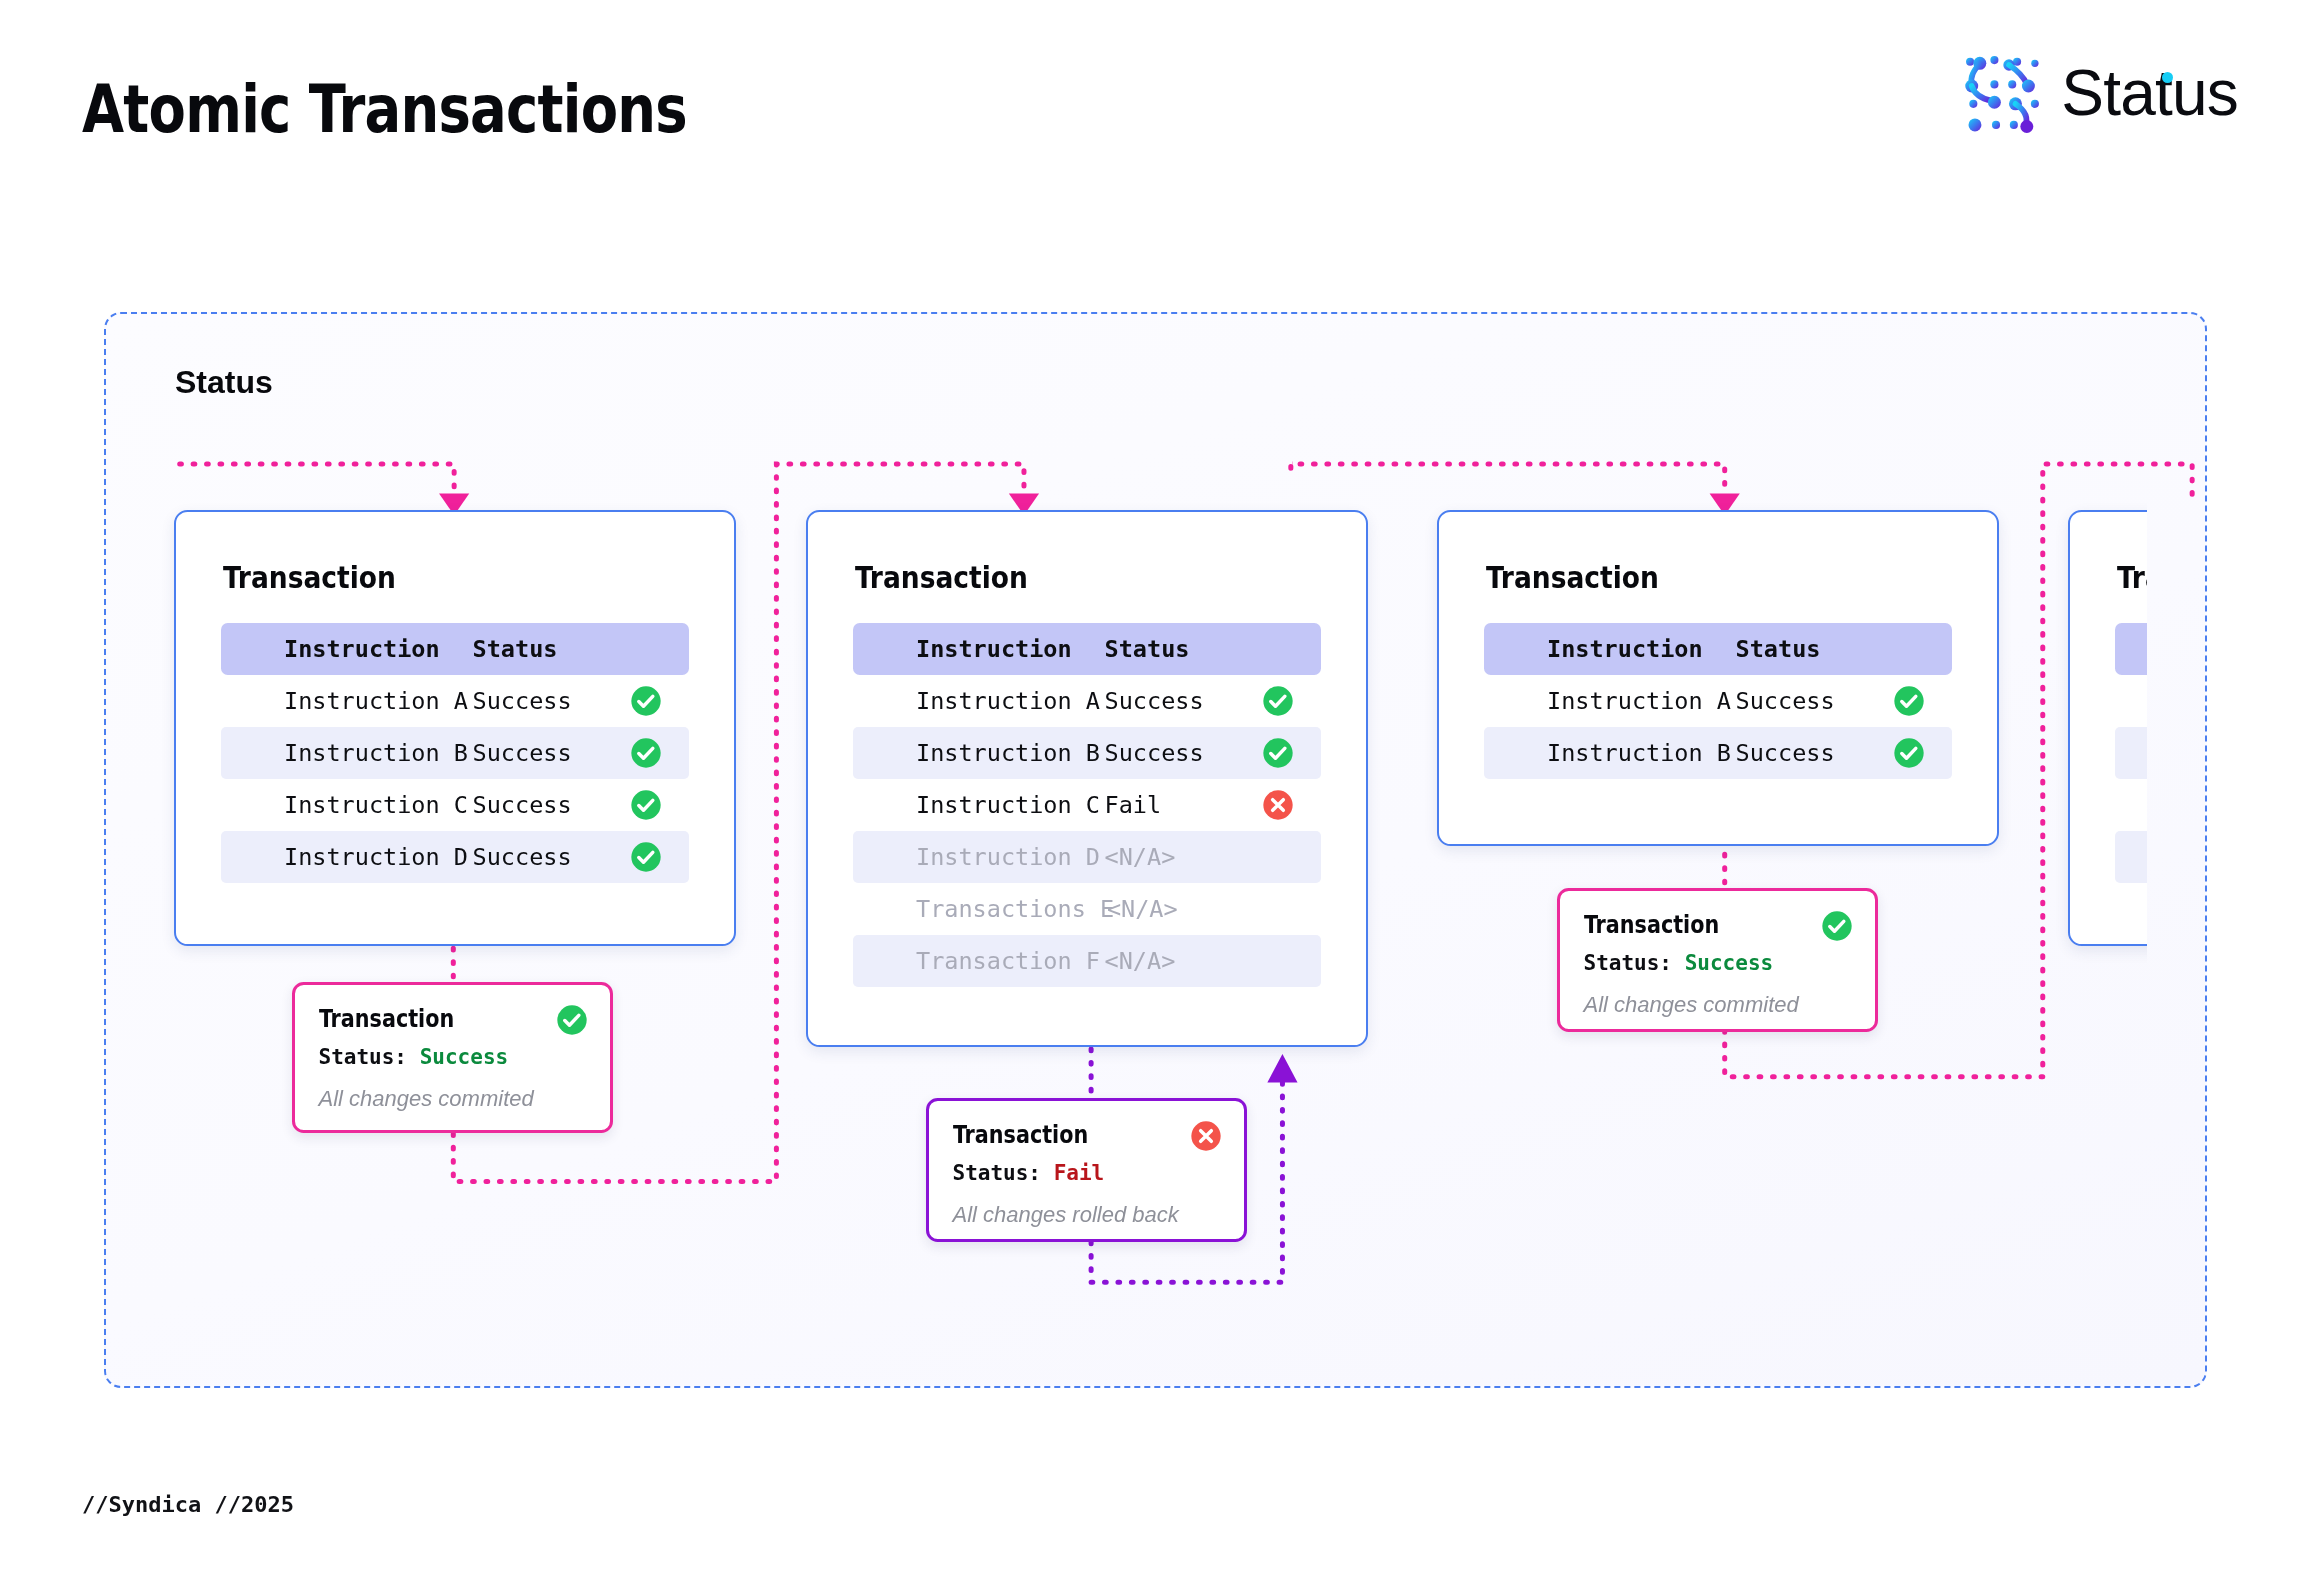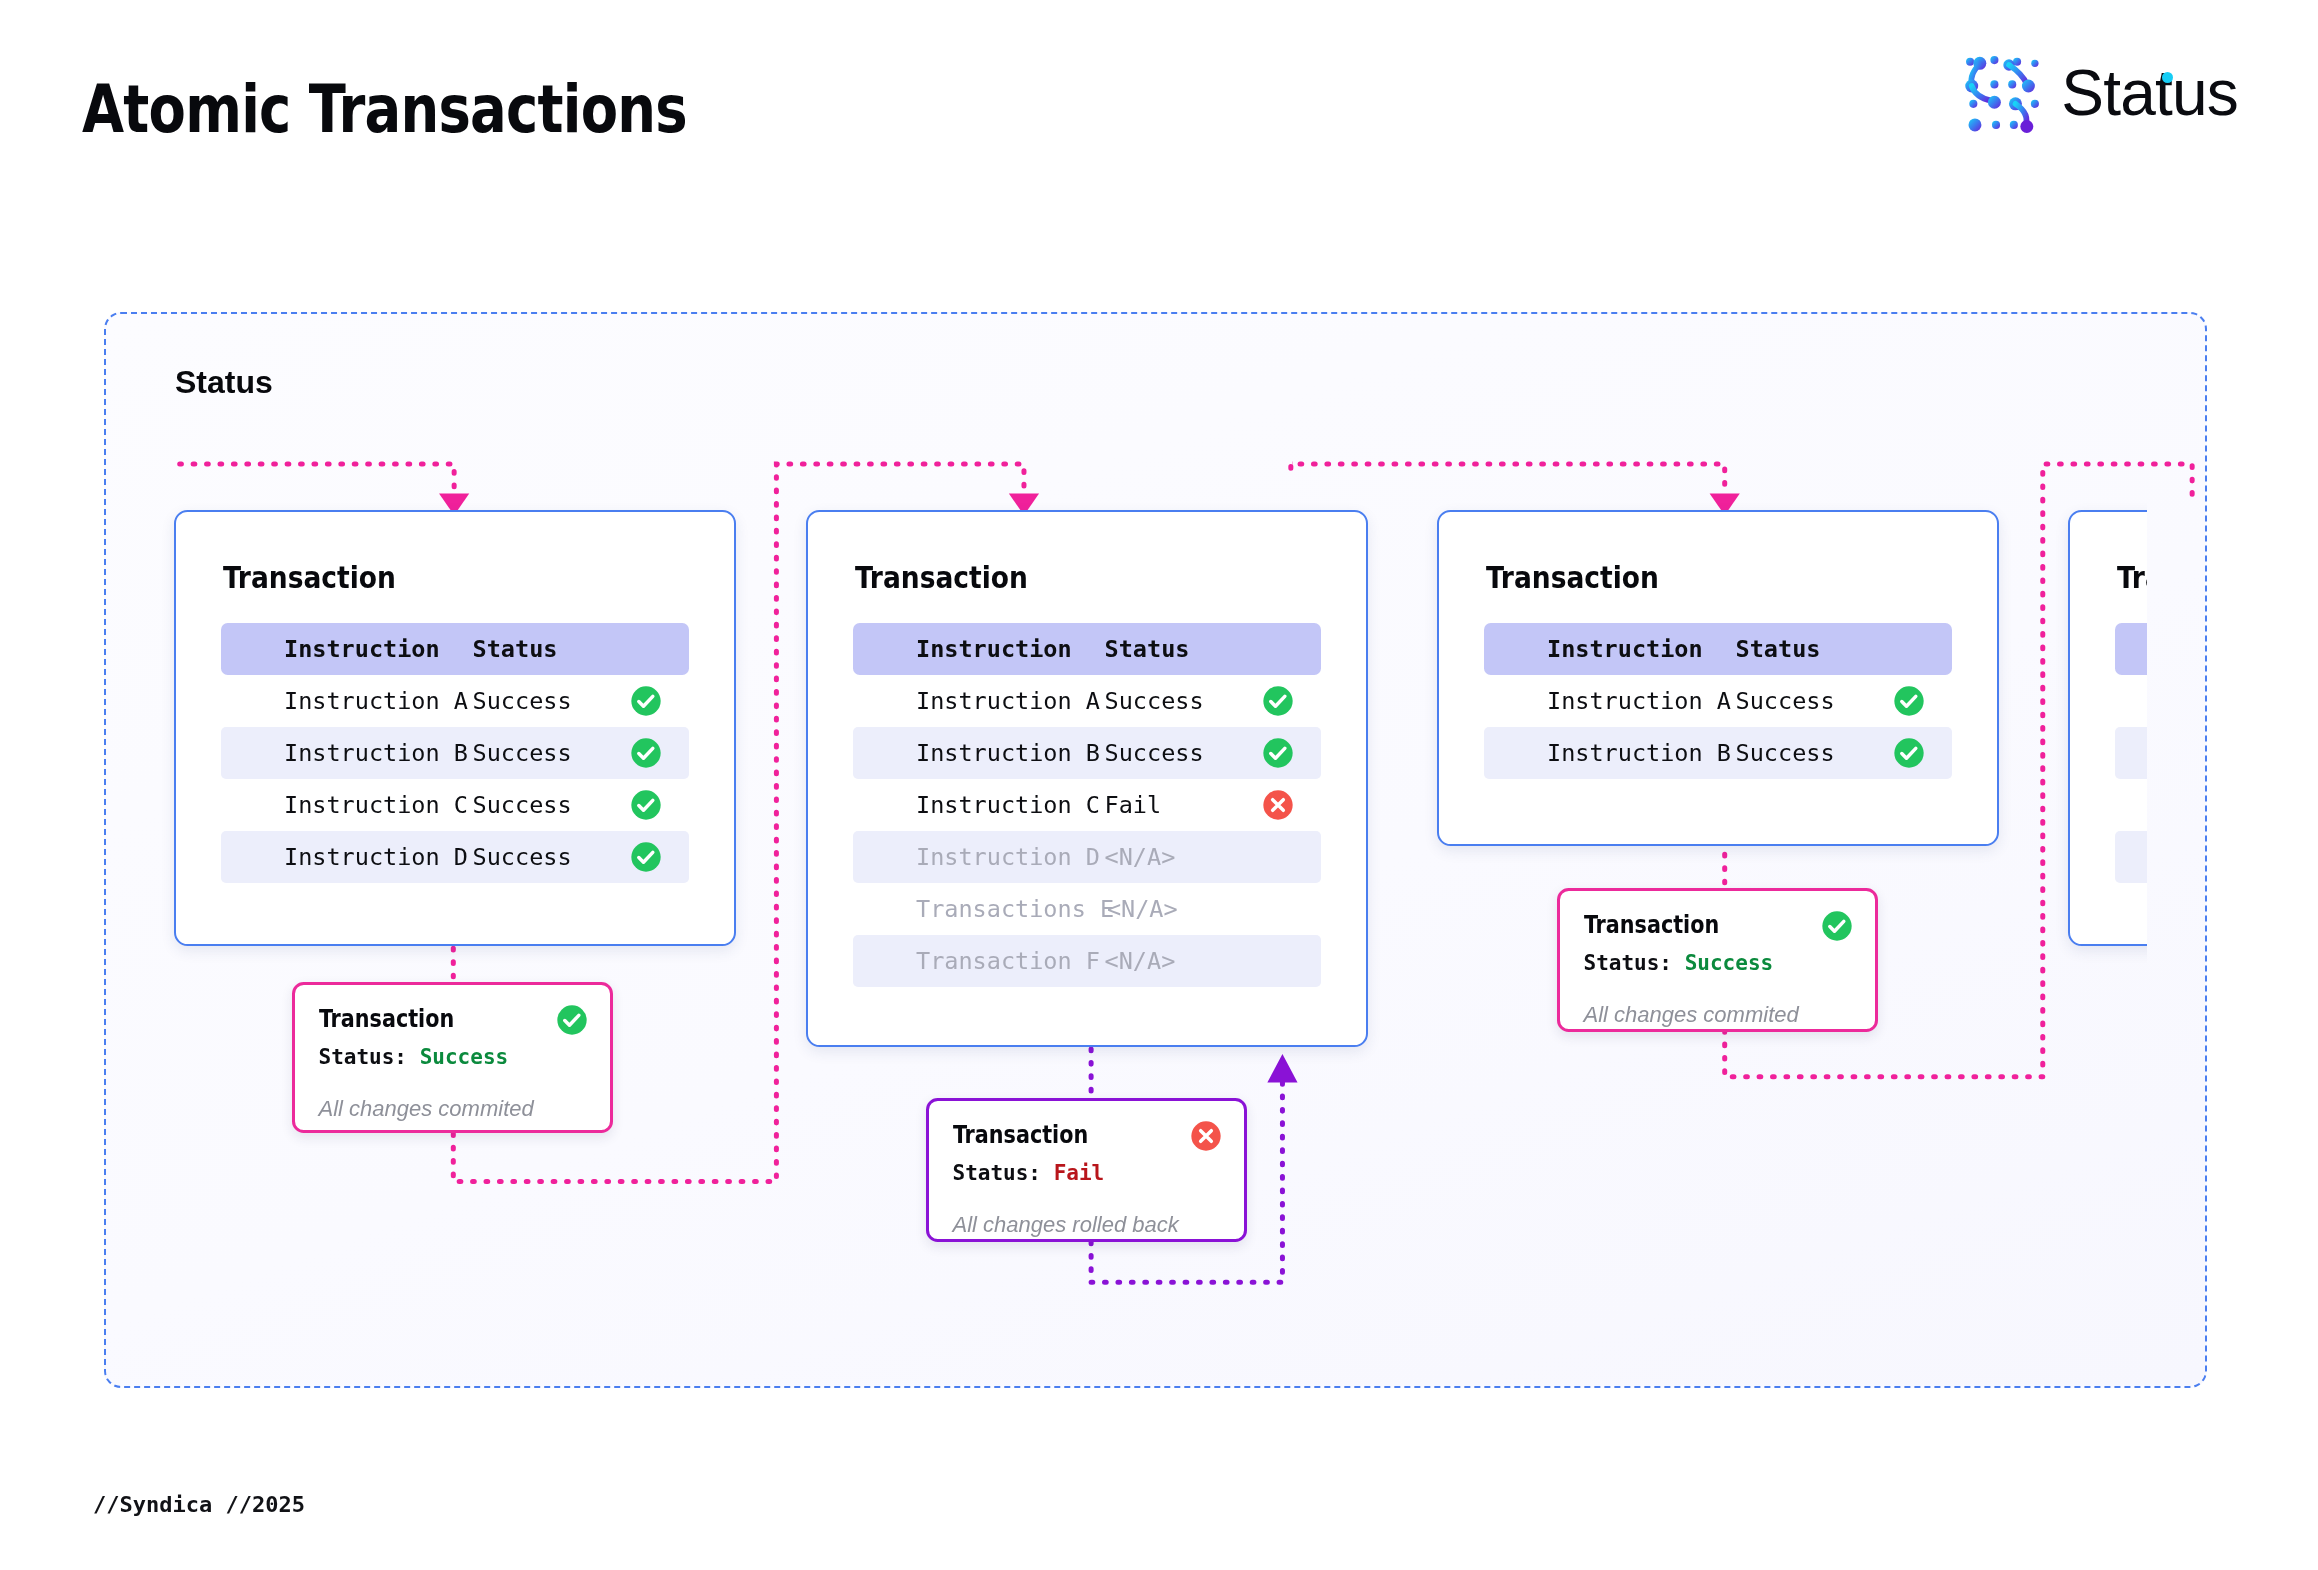--- a/index.html
+++ b/index.html
@@ -90,34 +90,34 @@
     transform:scaleX(.96);transform-origin:left center;
   }
   .callout .cs{
     position:absolute;left:23.5px;top:60px;white-space:nowrap;
     font-family:"DejaVu Sans Mono","Liberation Mono",monospace;
     font-weight:700;font-size:21px;color:#0d0e12;
   }
   .cs .ok-val{color:#0b8a3d;}
   .cs .bad-val{color:#b8151b;}
   .callout .cd{
-    position:absolute;left:23.5px;top:111px;white-space:nowrap;
+    position:absolute;left:23.5px;top:101px;white-space:nowrap;
     font-family:"Liberation Sans",sans-serif;font-style:italic;
     font-size:22px;color:#8e9099;
   }
   .callout .cico{position:absolute;right:22px;top:18.5px;}
 
   
   .wires{position:absolute;left:0;top:0;width:2319px;height:1571px;pointer-events:none;}
 
   
   .footer{
     position:absolute;left:82px;top:1492px;
     font-family:"DejaVu Sans Mono","Liberation Mono",monospace;
-    font-weight:700;font-size:22px;color:#111216;letter-spacing:0px;margin-left:11px;
+    font-weight:700;font-size:22px;color:#111216;letter-spacing:0px;
   }
 </style>
 </head>
 <body>
 
 <div class="page">
 
   <div class="title">Atomic Transactions</div>
 
   <div class="logo">

